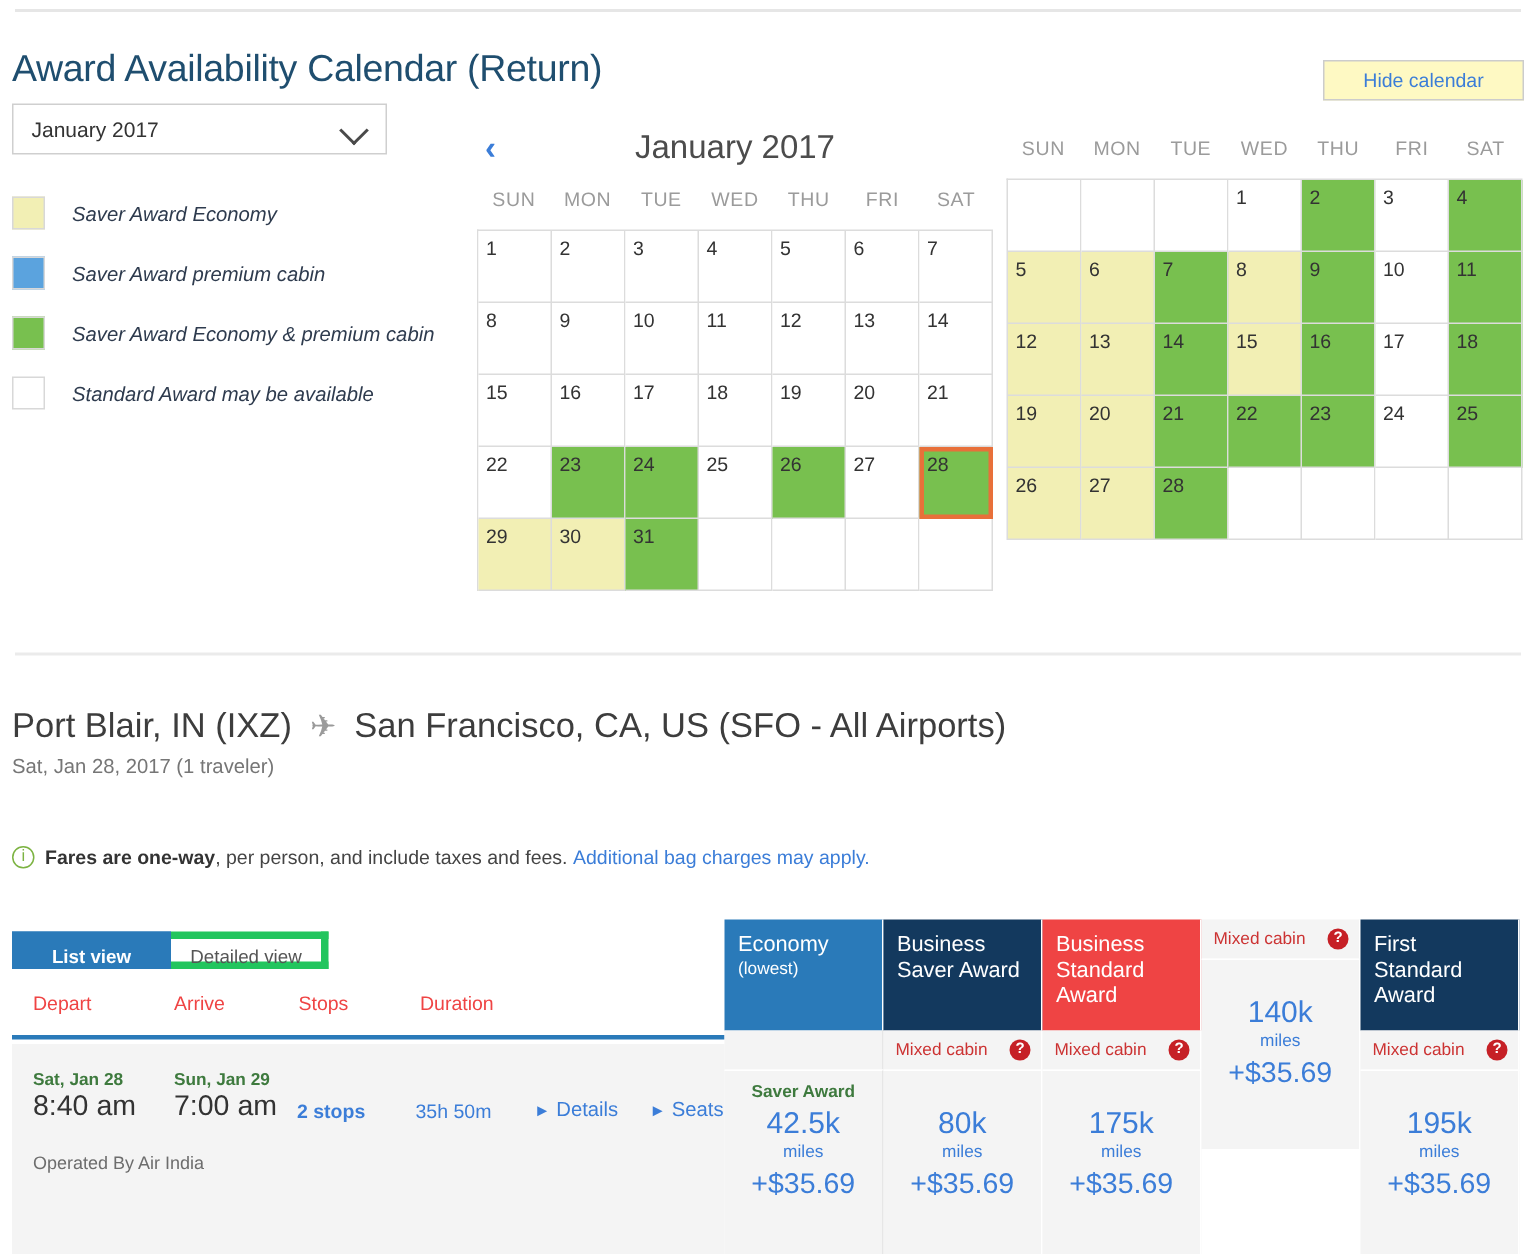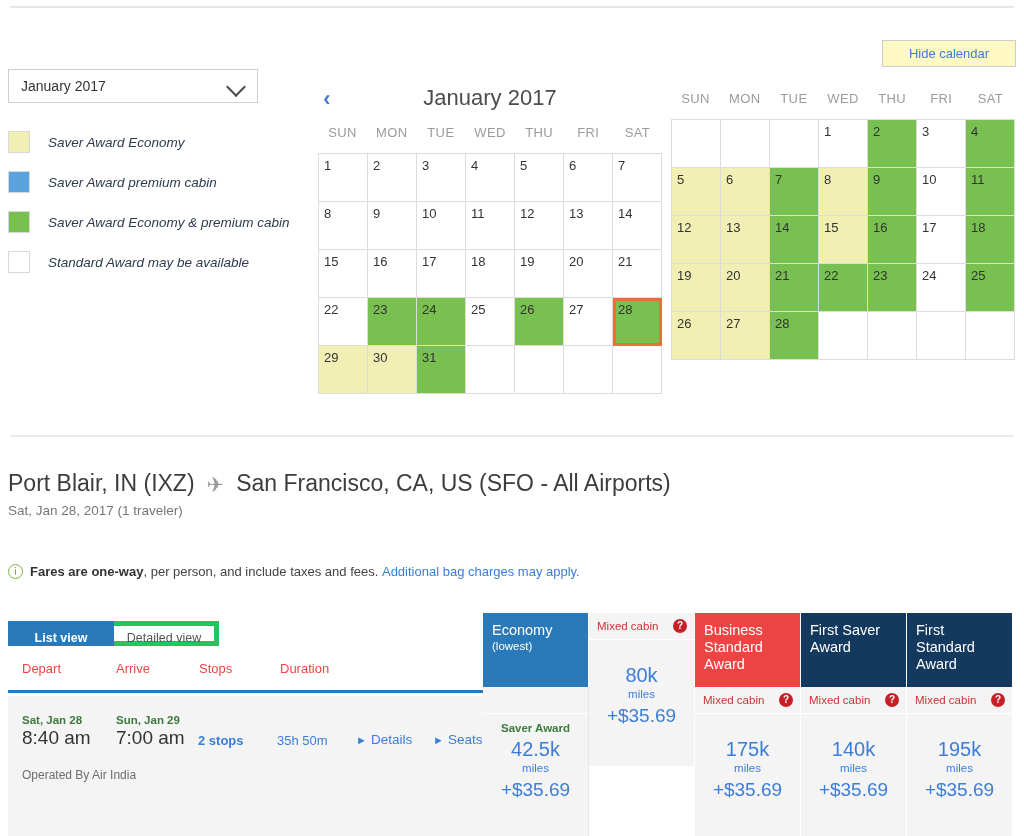--- a/index.html
+++ b/index.html
@@ -227,20 +227,21 @@
   .fc-miles-unit { font-size: 11.5px; color: #3b7dd8; line-height: 14px; }
   .fc-price { font-size: 19px; color: #3b7dd8; line-height: 26px; margin-top: 2px; }
 </style>
 </head>
 <body>
 
 <div class="page">
 
   <div class="top-rule"></div>
 
+  <div class="cal-title">Award Availability Calendar (Return)</div>
 
   <div class="hide-cal-btn">Hide calendar</div>
 
   <div class="month-select">
     <span class="ms-label">January 2017</span>
     <span class="chev-down"></span>
   </div>
 
   <div class="legend" id="legend">
       <div class="legend-row">
@@ -430,20 +431,21 @@
           <div class="fc-head economy" style="background: rgb(42, 122, 185);"><span>Economy</span><span class="sub">(lowest)</span></div>
           <div class="fc-mixed blank"></div>
           <div class="fc-body">
             <div class="fc-saverlabel">Saver Award</div>
             <div class="fc-miles-num">42.5k</div>
             <div class="fc-miles-unit">miles</div>
             <div class="fc-price">+$35.69</div>
           </div>
         </div>
         <div class="fare-col">
+          <div class="fc-head" style="background: rgb(19, 57, 94);"><span>Business Saver Award</span></div>
           <div class="fc-mixed">
             <span>Mixed cabin</span>
             <span class="q-ico">?</span>
           </div>
           <div class="fc-body">
             <div class="fc-saverlabel"></div>
             <div class="fc-miles-num">80k</div>
             <div class="fc-miles-unit">miles</div>
             <div class="fc-price">+$35.69</div>
           </div>
@@ -455,21 +457,20 @@
             <span class="q-ico">?</span>
           </div>
           <div class="fc-body">
             <div class="fc-saverlabel"></div>
             <div class="fc-miles-num">175k</div>
             <div class="fc-miles-unit">miles</div>
             <div class="fc-price">+$35.69</div>
           </div>
         </div>
         <div class="fare-col">
-          <div class="fc-head" style="background: rgb(19, 57, 94);"><span>First Saver Award</span></div>
           <div class="fc-mixed">
             <span>Mixed cabin</span>
             <span class="q-ico">?</span>
           </div>
           <div class="fc-body">
             <div class="fc-saverlabel"></div>
             <div class="fc-miles-num">140k</div>
             <div class="fc-miles-unit">miles</div>
             <div class="fc-price">+$35.69</div>
           </div>

